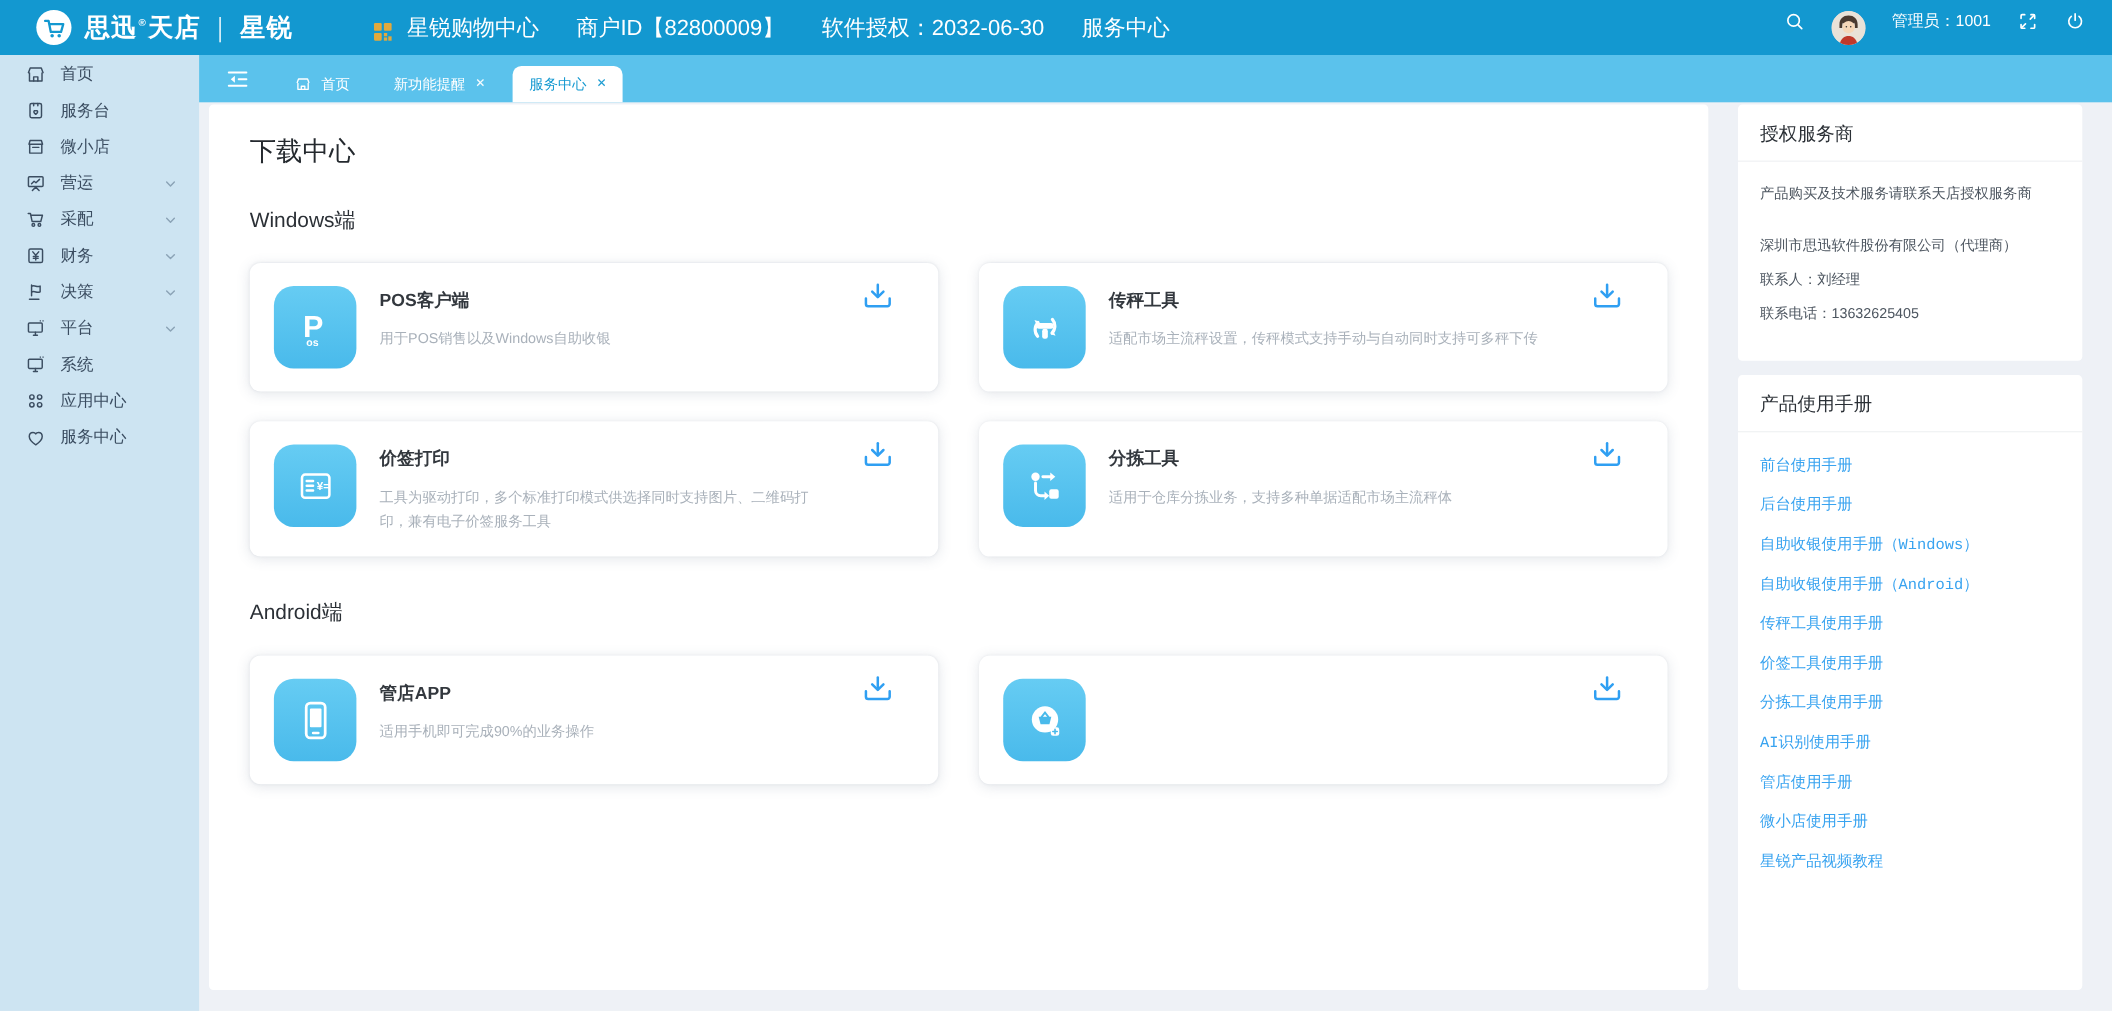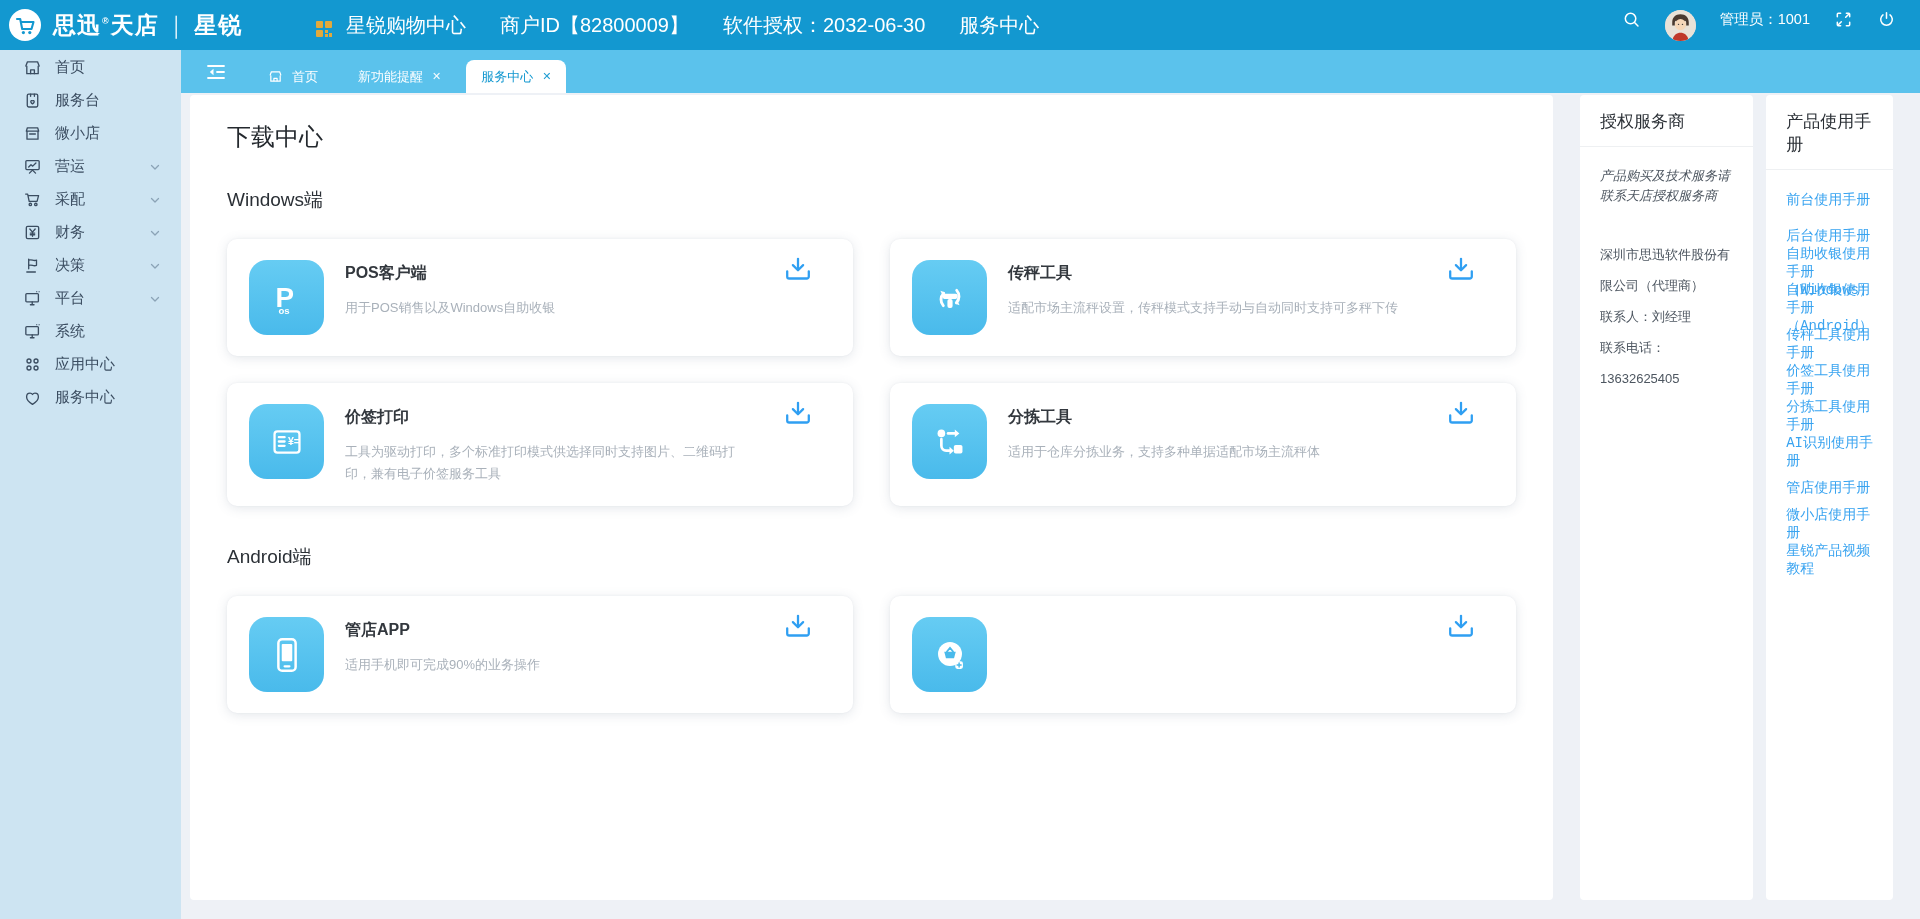--- a/index.html
+++ b/index.html
@@ -1,21 +1,21 @@
 <!DOCTYPE html>
 <html><head>
 <meta charset="utf-8">
 <style>
   * { margin:0; padding:0; box-sizing:border-box; }
   html,body { width:1920px; height:919px; overflow:hidden; }
   body { font-family:"Liberation Sans","DejaVu Sans",sans-serif; background:#eef1f6; color:#333; }
   .icon svg { display:block; }
 
   
-  .topbar { height:50px; background:#1398d0; display:flex; align-items:center; padding:0 24px 0 8px; color:#fff; }
+  .topbar { height:50px; background:#1398d0; display:flex; align-items:center; padding:0 24px 0 32px; color:#fff; }
   .brand { display:flex; align-items:center; gap:11px; min-width:282px; }
   .brand-text { font-size:23px; font-weight:bold; letter-spacing:1px; display:flex; align-items:baseline; }
   .brand-reg { font-size:9px; vertical-align:top; position:relative; top:-9px; margin:0 1px; }
   .brand-sep { margin:0 6px; font-weight:normal; opacity:.9; }
   .topbar-menu { display:flex; align-items:center; gap:34px; margin-left:24px; }
   .tmenu-item { display:flex; align-items:flex-end; gap:12px; font-size:20px; cursor:pointer; white-space:nowrap; }
   .topbar-right { margin-left:auto; display:flex; align-items:flex-start; gap:24px; }
   .admin-label { font-size:14.5px; }
   .avatar { width:31px; height:31px; border-radius:50%; overflow:hidden; background:#ddd; cursor:pointer; }
 
@@ -45,25 +45,25 @@
   .section + .section { margin-top:38px; }
   .cards { display:grid; grid-template-columns:1fr 1fr; gap:27px 37px; }
   .card { position:relative; background:#fff; border-radius:10px; padding:21px 22px; display:flex; gap:21px; min-height:100px; box-shadow:0 2px 12px rgba(90,105,130,.16), 0 0 2px rgba(90,105,130,.08); }
   .tile { width:75px; height:75px; flex:none; border-radius:18px; background:linear-gradient(180deg,#66ccf3,#49baeb); display:flex; align-items:center; justify-content:center; }
   .card-body { padding-top:3px; }
   .card-title { font-size:16px; font-weight:bold; color:#33383e; margin-bottom:13px; }
   .card-desc { font-size:13px; color:#a9b1ba; line-height:1.7; padding-right:86px; }
   .dl-btn { position:absolute; top:17px; right:40px; cursor:pointer; }
 
   
-  .aside { width:313px; flex:none; display:flex; flex-direction:row; gap:13px; }
+  .aside { width:313px; flex:none; display:flex; flex-direction:column; gap:13px; }
   .panel { background:#fff; border-radius:4px; }
   .panel-head { font-size:17px; color:#2b3036; padding:15px 20px 13px; border-bottom:1px solid #eef0f2; }
   .provider-body { padding:19px 20px 28px; font-size:13px; color:#4d5660; }
-  .provider-note { margin-bottom:34px; line-height:1.5;font-style:italic; }
+  .provider-note { margin-bottom:21px; line-height:1.5; }
   .provider-line { line-height:31px; }
   .manuals-body { padding:12px 20px 30px; }
   .manual-link { display:flex; align-items:center; height:36px; font-size:14px; color:#38a3f0; cursor:pointer; text-decoration:none; }
 </style>
 </head>
 <body>
 
 <div class="topbar">
   <div class="brand">
     <span class="icon">

